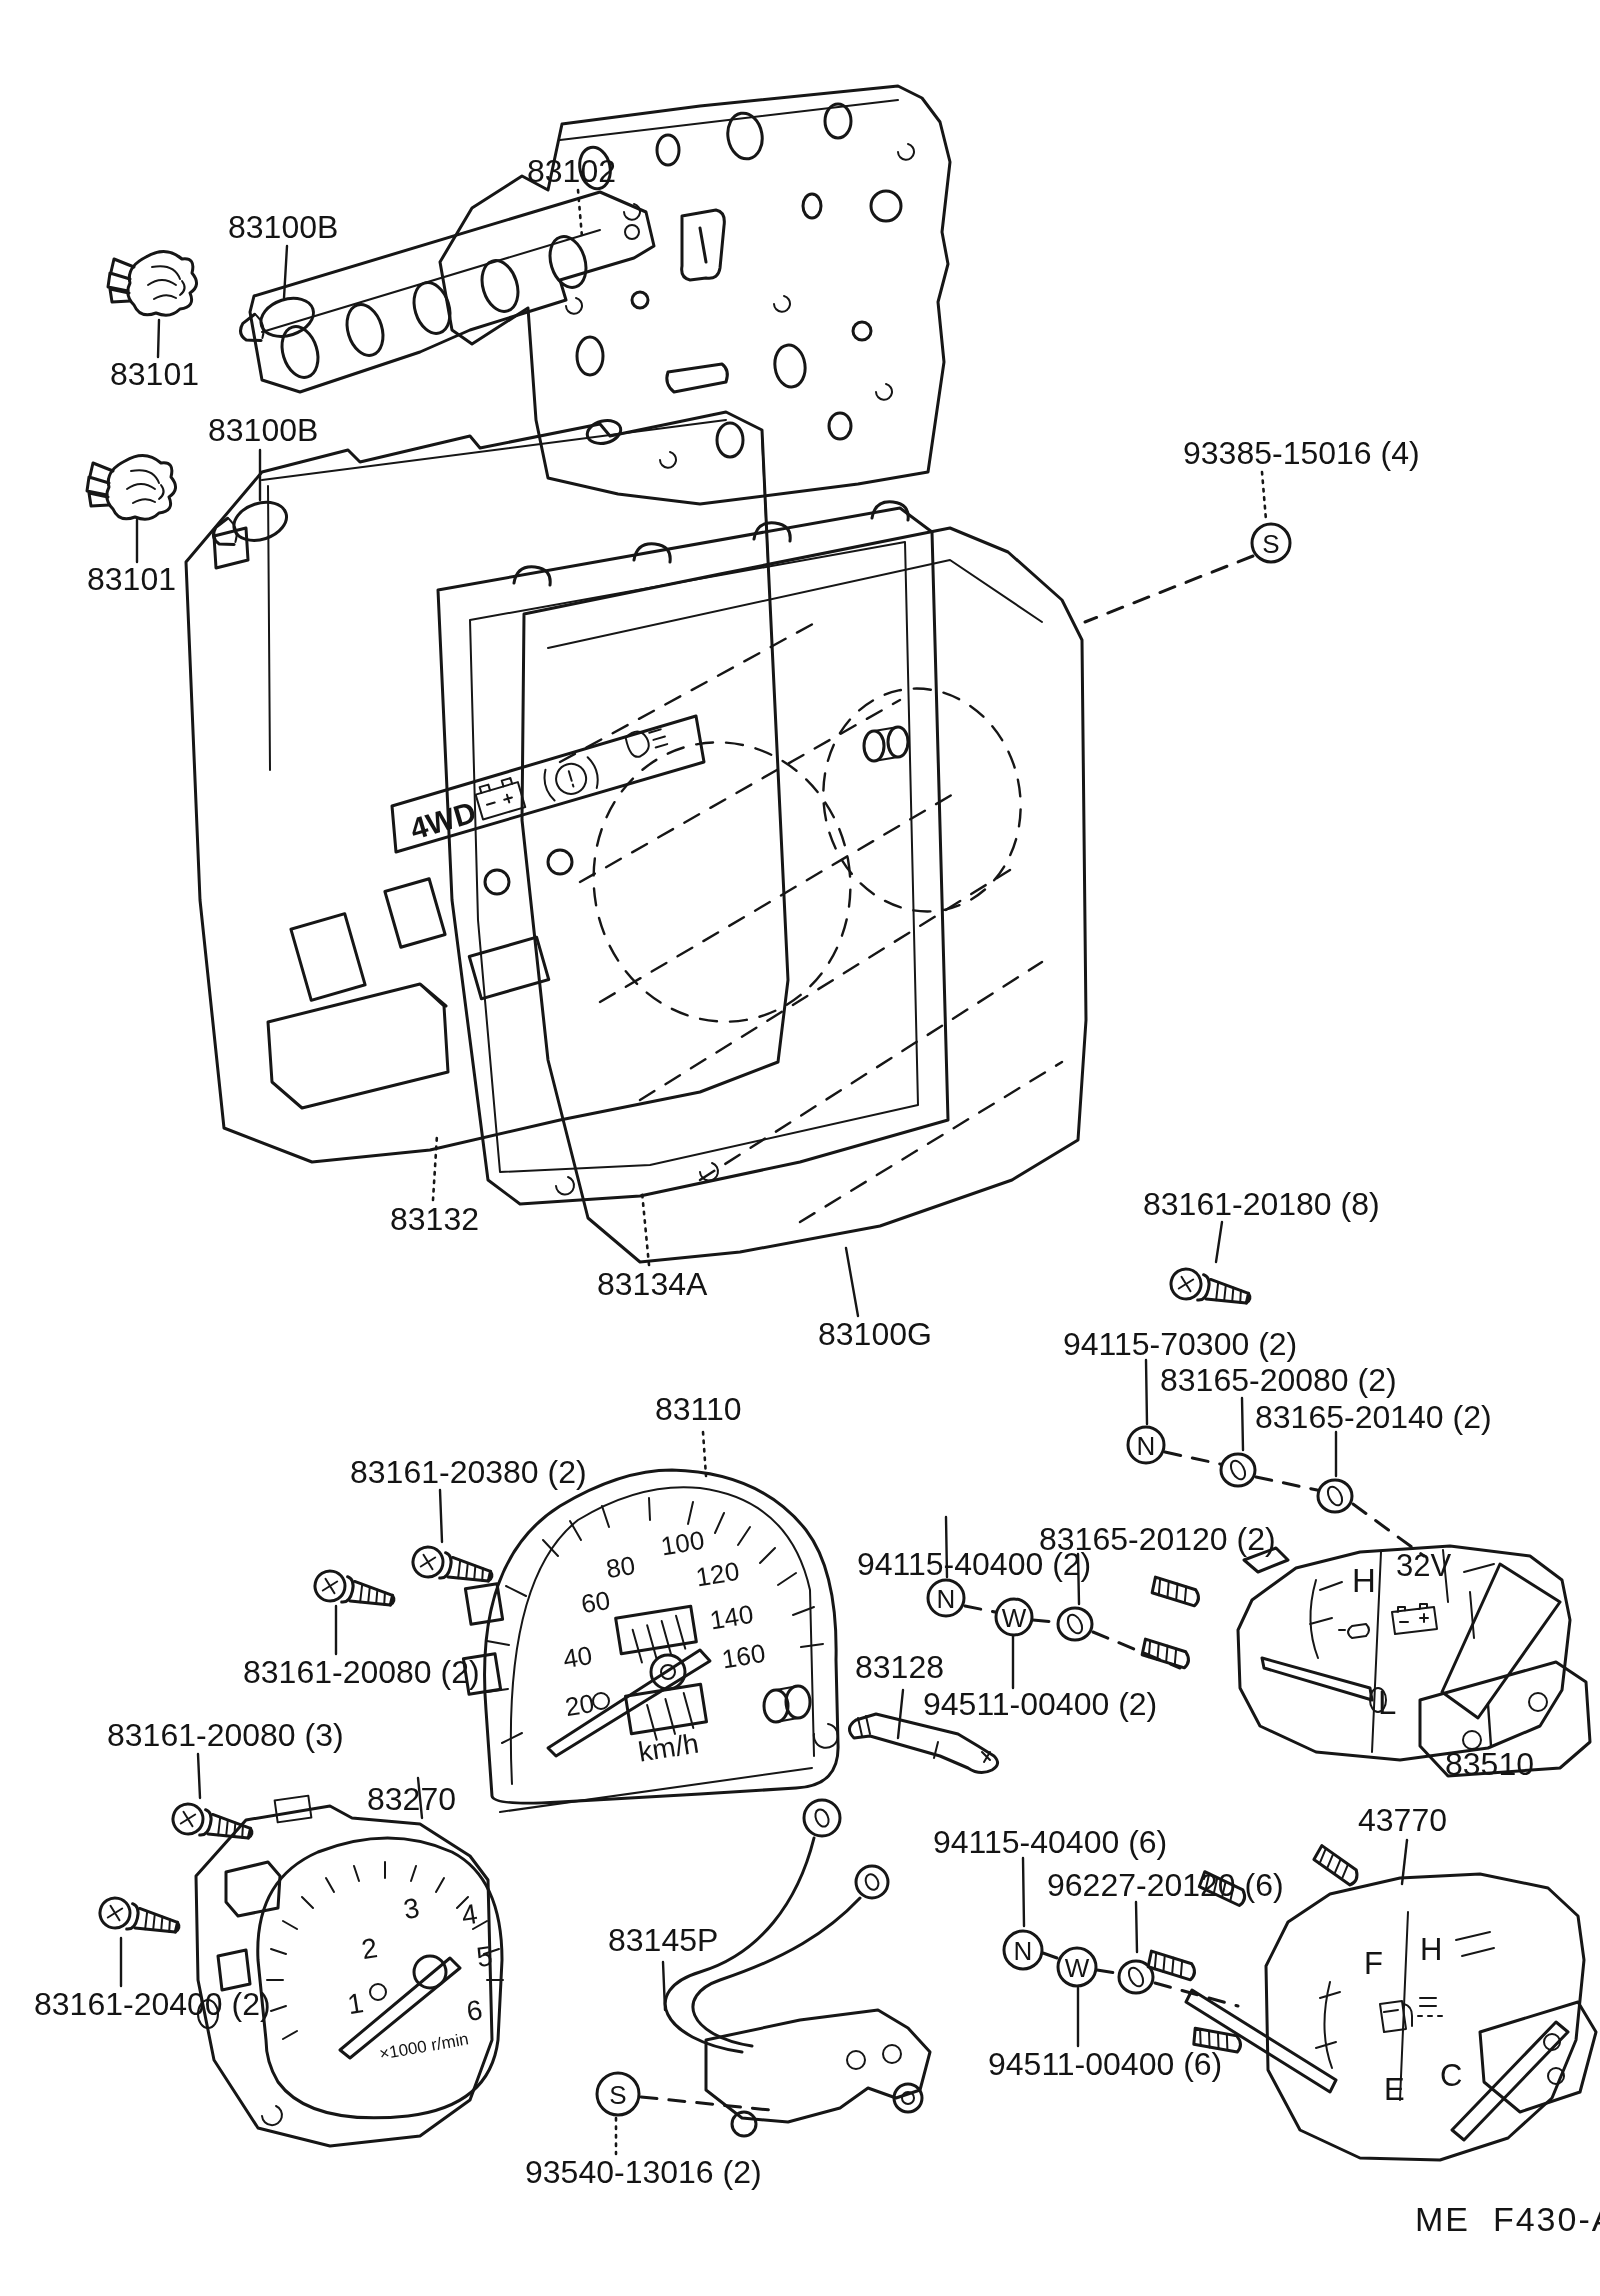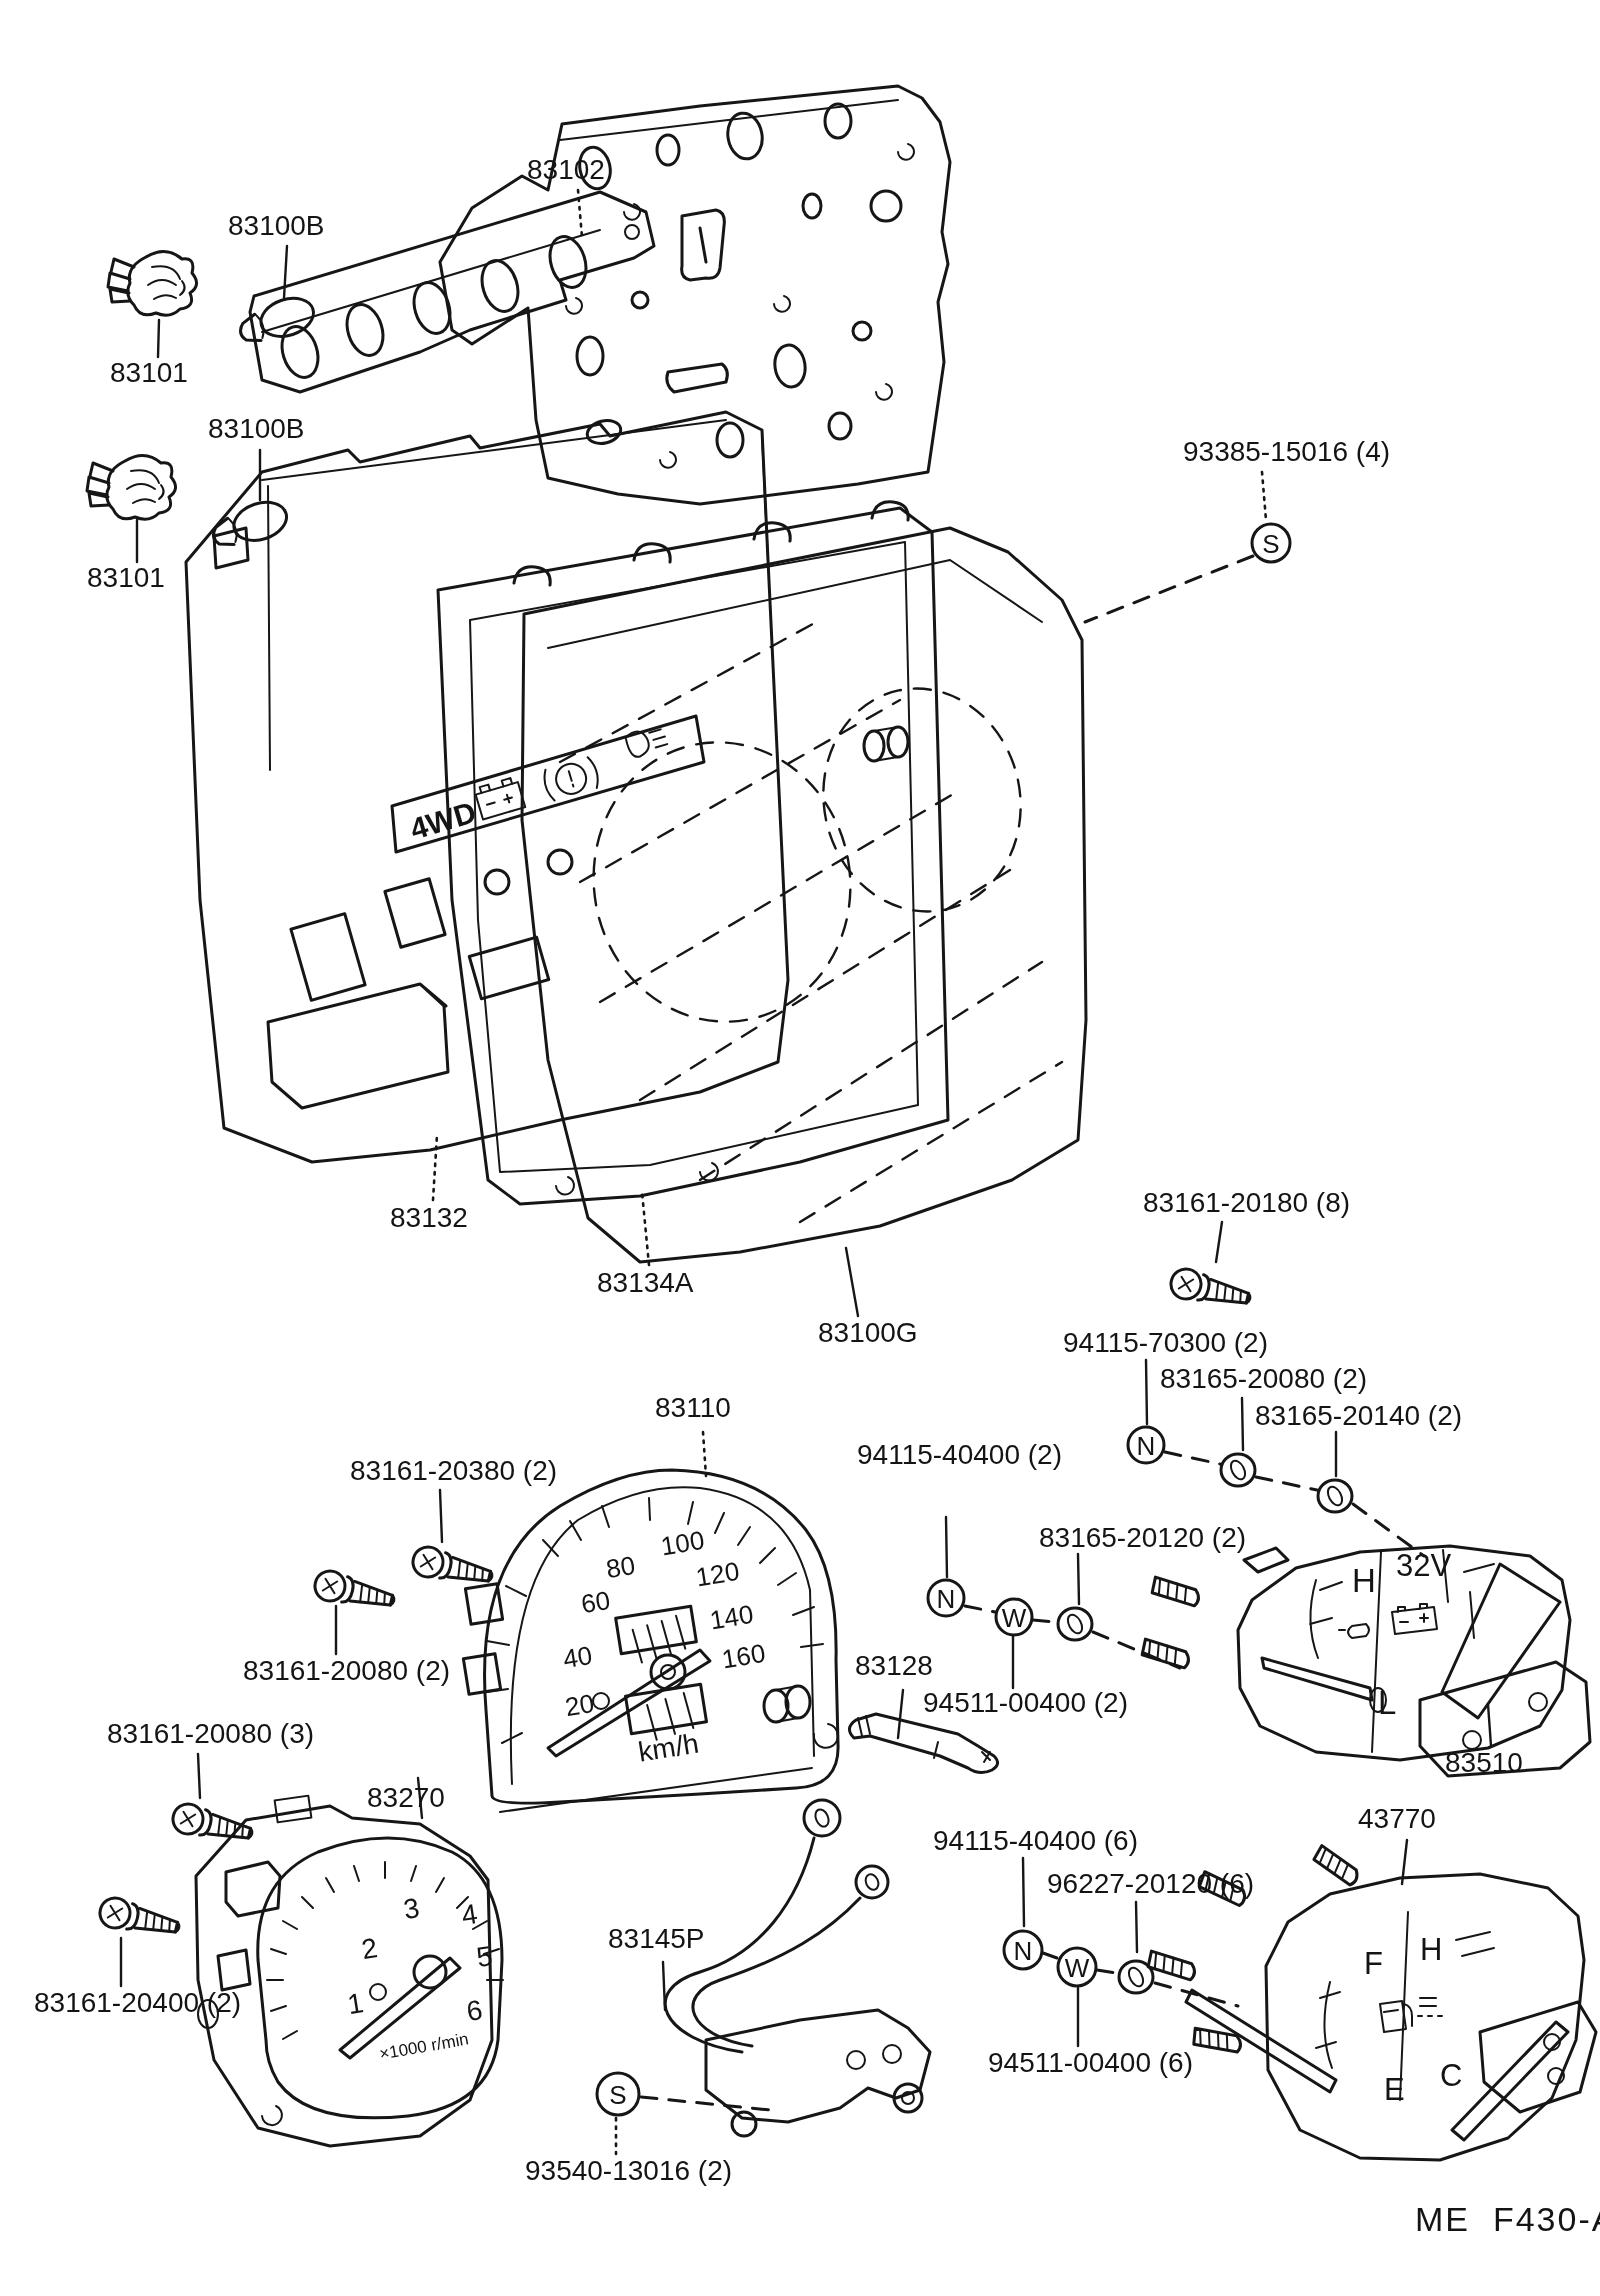--- a/index.html
+++ b/index.html
@@ -1,19 +1,19 @@
 <!DOCTYPE html>
 <html><head>
 <meta charset="utf-8">
 <style>
   html,body{margin:0;padding:0;background:#ffffff;}
   #stage{position:relative;width:1600px;height:2296px;background:#ffffff;overflow:hidden;
          font-family:"Liberation Sans",sans-serif;color:#141414;}
   #art{position:absolute;left:0;top:0;}
-  .lbl{position:absolute;font-size:28px;line-height:1.05;color:#141414;white-space:pre;
+  .lbl{position:absolute;font-size:32px;line-height:1.05;color:#141414;white-space:pre;
        letter-spacing:0px;}
   .footer{font-size:34px;letter-spacing:2px;}
   svg *{vector-effect:none;}
   .ln{stroke:#161616;stroke-width:3;fill:none;stroke-linecap:round;stroke-linejoin:round;}
   .thin{stroke:#161616;stroke-width:2;fill:none;stroke-linecap:round;stroke-linejoin:round;}
   .leader{stroke:#161616;stroke-width:2.4;fill:none;stroke-linecap:round;}
   .dotlead{stroke:#161616;stroke-width:2.6;fill:none;stroke-dasharray:2.5 6;stroke-linecap:round;}
   .dash{stroke:#161616;stroke-width:3;fill:none;stroke-dasharray:16 12;stroke-linecap:round;}
   .dashthin{stroke:#161616;stroke-width:2.4;fill:none;stroke-dasharray:17 13;stroke-linecap:round;}
   .gtxt{fill:#141414;stroke:none;font-family:"Liberation Sans",sans-serif;}
@@ -369,21 +369,21 @@
 <div class="lbl" style="left:1063px;top:1328px">94115-70300 (2)</div>
 <div class="lbl" style="left:1160px;top:1364px">83165-20080 (2)</div>
 <div class="lbl" style="left:1255px;top:1401px">83165-20140 (2)</div>
 <div class="lbl" style="left:655px;top:1393px">83110</div>
 <div class="lbl" style="left:350px;top:1456px">83161-20380 (2)</div>
 <div class="lbl" style="left:243px;top:1656px">83161-20080 (2)</div>
 <div class="lbl" style="left:107px;top:1719px">83161-20080 (3)</div>
 <div class="lbl" style="left:367px;top:1783px">83270</div>
 <div class="lbl" style="left:34px;top:1988px">83161-20400 (2)</div>
 <div class="lbl" style="left:855px;top:1651px">83128</div>
-<div class="lbl" style="left:857px;top:1440px">94115-40400 (2)</div>
+<div class="lbl" style="left:857px;top:1548px">94115-40400 (2)</div>
 <div class="lbl" style="left:1039px;top:1523px">83165-20120 (2)</div>
 <div class="lbl" style="left:923px;top:1688px">94511-00400 (2)</div>
 <div class="lbl" style="left:933px;top:1826px">94115-40400 (6)</div>
 <div class="lbl" style="left:1047px;top:1869px">96227-20120 (6)</div>
 <div class="lbl" style="left:988px;top:2048px">94511-00400 (6)</div>
 <div class="lbl" style="left:1445px;top:1748px">83510</div>
 <div class="lbl" style="left:1358px;top:1804px">43770</div>
 <div class="lbl" style="left:608px;top:1924px">83145P</div>
 <div class="lbl" style="left:525px;top:2156px">93540-13016 (2)</div>
 <div class="lbl footer" style="left:1415px;top:2202px">ME  F430-A</div>

